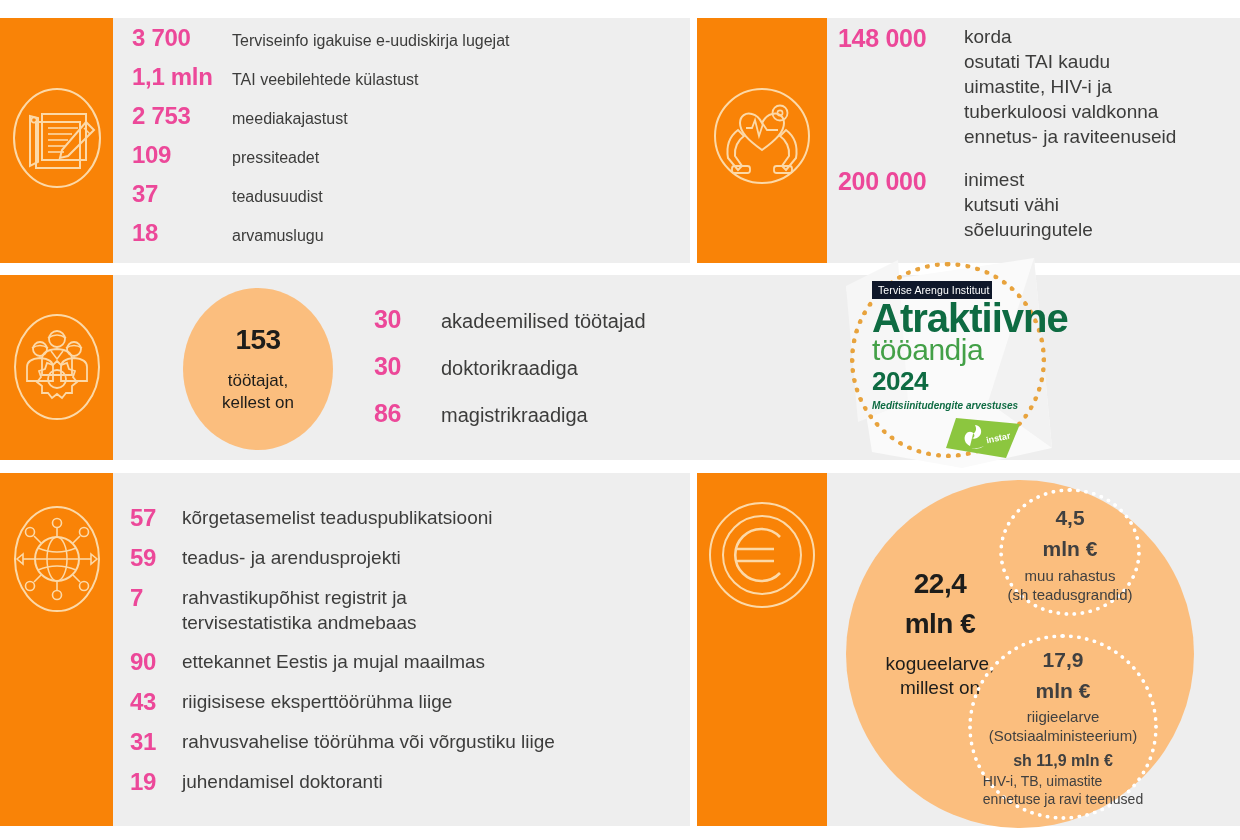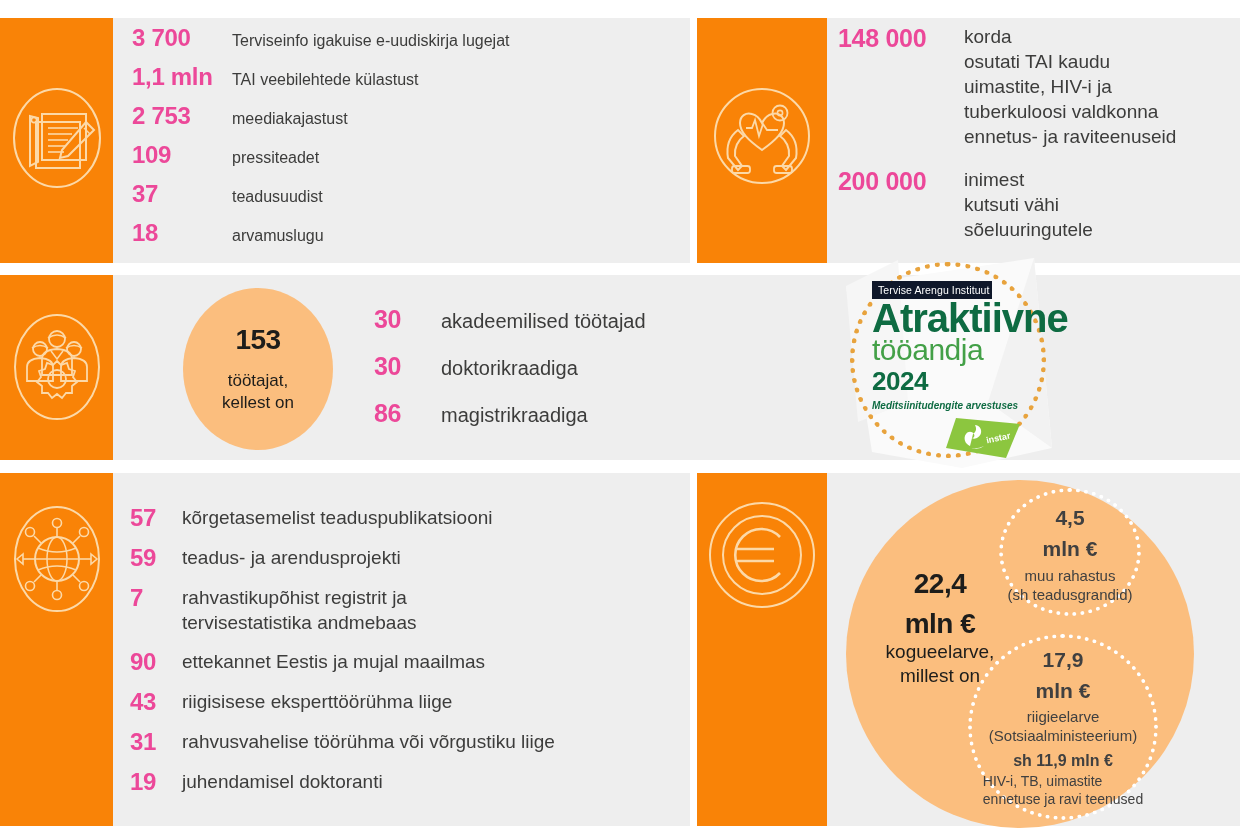--- a/index.html
+++ b/index.html
@@ -130,21 +130,21 @@
   #budget-main {
     position: absolute;
     left: 18px;
     top: 88px;
     width: 152px;
     text-align: center;
     color: #1D1D1B;
   }
   #budget-main .b1 { font-size: 28px; font-weight: bold; letter-spacing: -0.5px; }
   #budget-main .b2 { font-size: 28px; font-weight: bold; margin-top: 8px; letter-spacing: -0.5px; }
-  #budget-main .b3 { font-size: 19px; line-height: 24px; margin-top: 0; white-space: pre-line; }
+  #budget-main .b3 { font-size: 19px; line-height: 24px; margin-top: 12px; white-space: pre-line; }
 
   .dotted-circle {
     position: absolute;
     border-radius: 50%;
     border: 4px dotted #FFFFFF;
     display: flex;
     flex-direction: column;
     align-items: center;
     justify-content: flex-start;
     color: #404040;

